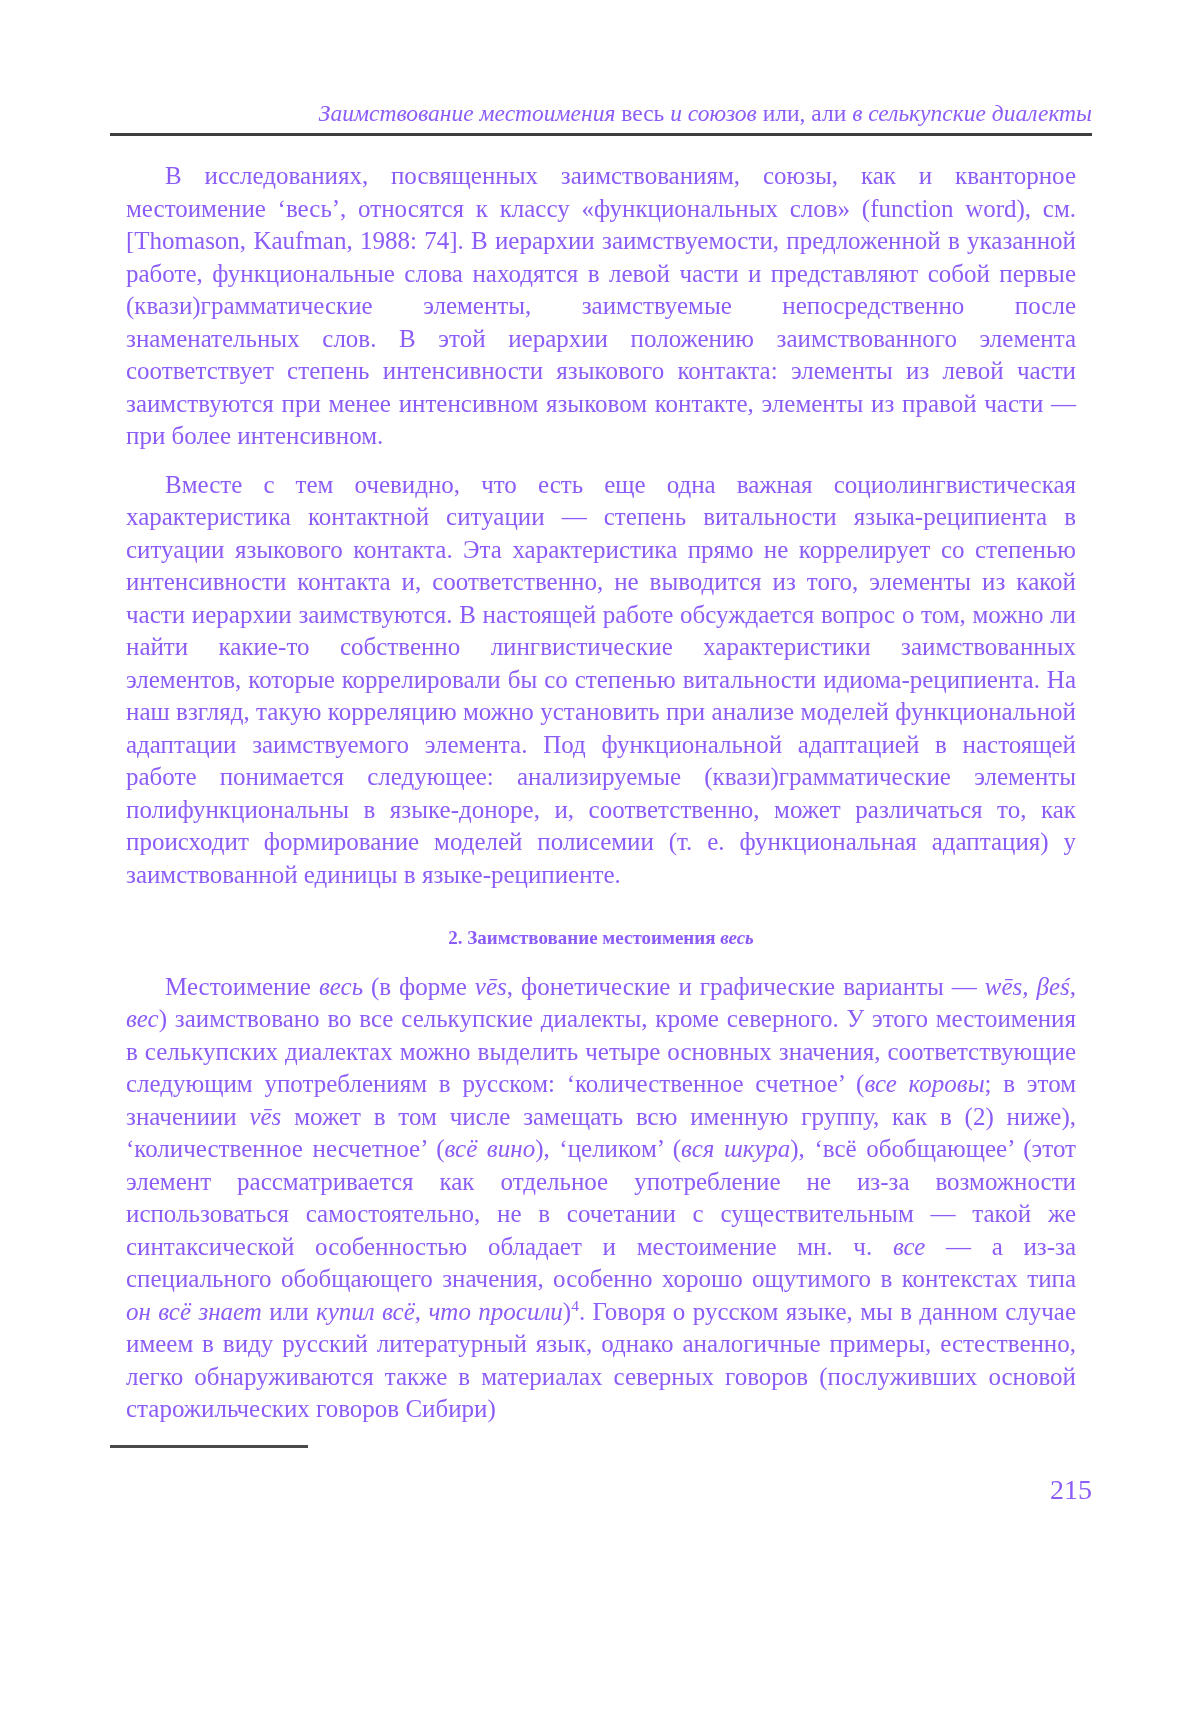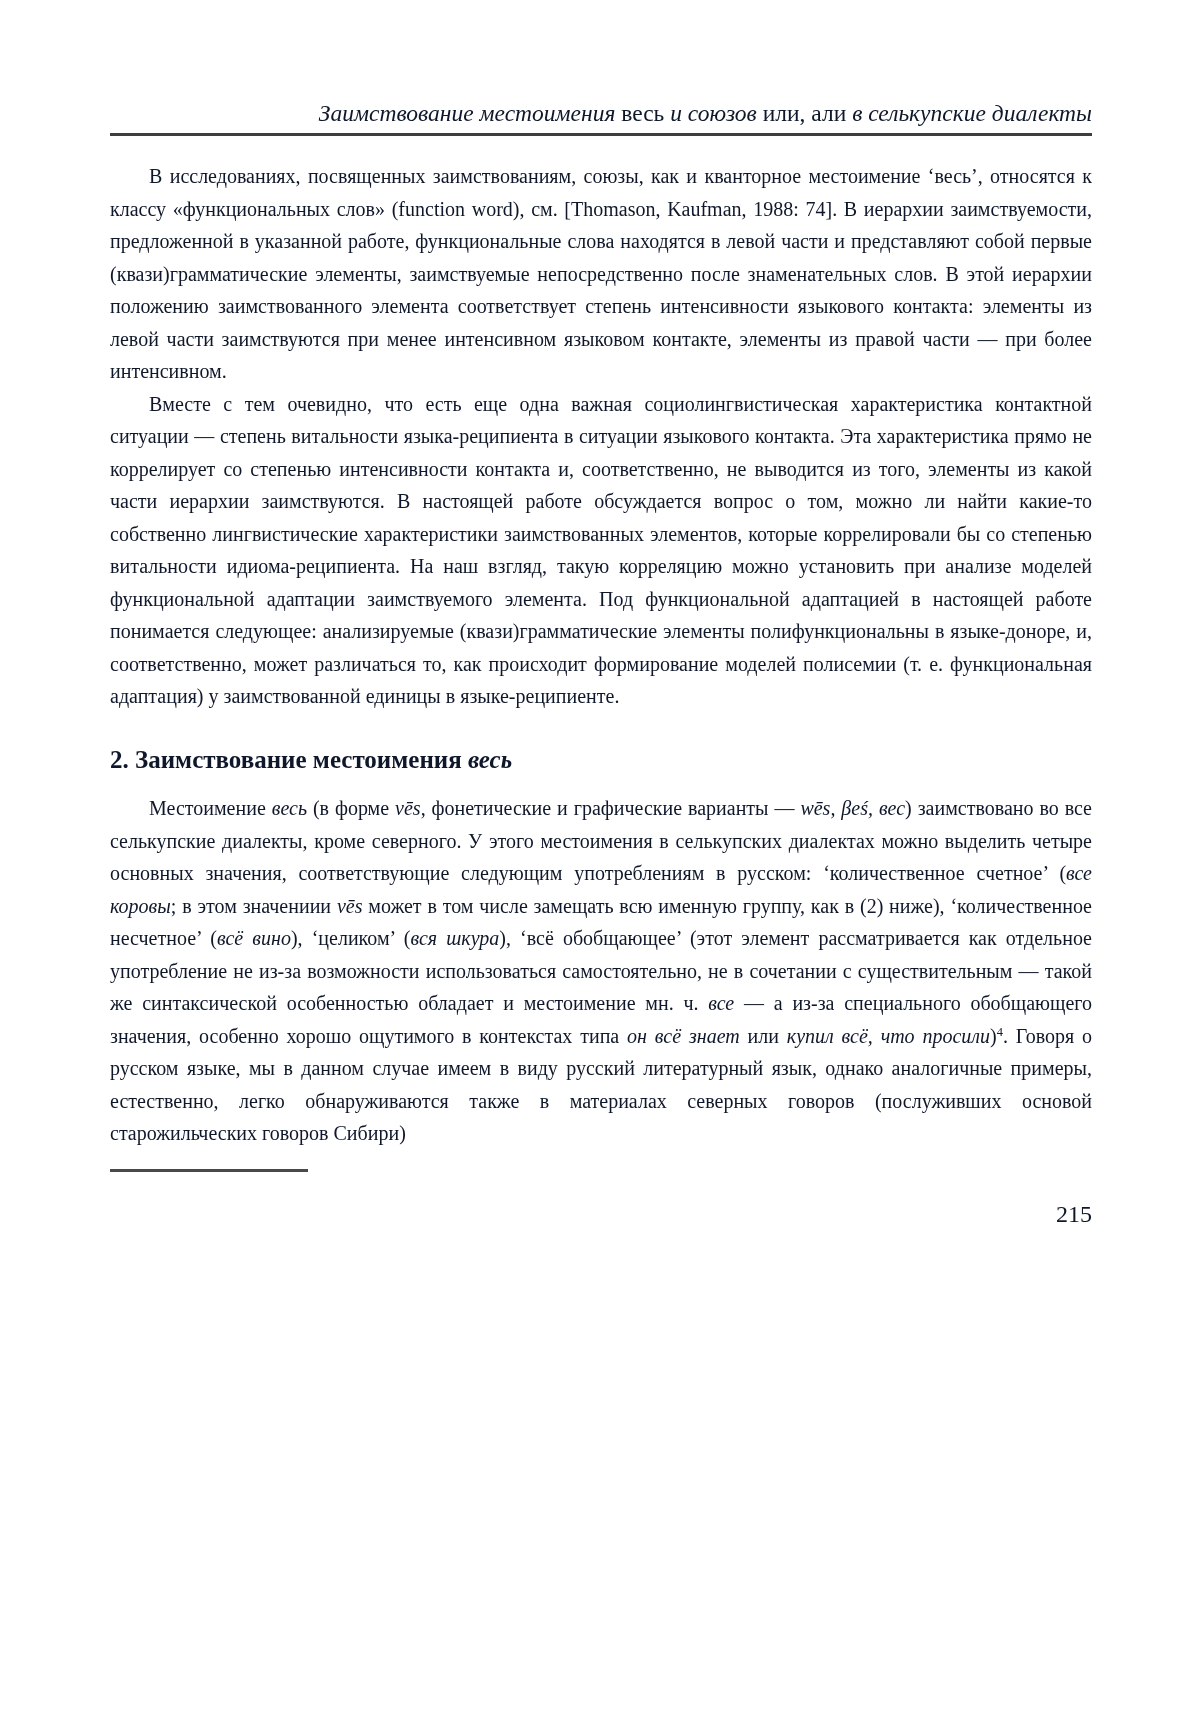--- a/index.html
+++ b/index.html
@@ -7,75 +7,75 @@
     padding: 0;
     background: #ffffff;
   }
   .page {
     position: relative;
     width: 1200px;
     height: 1710px;
     background: #ffffff;
     overflow: hidden;
     font-family: "Liberation Serif", "DejaVu Serif", serif;
-    color: #0f172a;
+    color: #8b5cf6;
   }
   .content {
     position: absolute;
     left: 110px;
     top: 0;
     width: 982px;
   }
   .running-header {
     margin-top: 100px;
     font-size: 23.5px;
     line-height: 26px;
     text-align: right;
     white-space: nowrap;
   }
   .header-rule {
     margin-top: 7px;
     border-top: 3px solid #3e3e3e;
     height: 0;
   }
   .body-par {
-    font-size: 20px;
+    font-size: 25px;
     line-height: 32.5px;
     text-align: justify;
     text-indent: 39px;
-    margin: 0;
+    margin: 16px;
   }
   .body-par.first {
     margin-top: 24px;
   }
   .section-heading {
-    font-size: 25px;
+    font-size: 19px;
     line-height: 32.5px;
-    text-align: left;
+    text-align: center;
     text-indent: 0;
     margin: 31px 0 16px 0;
     font-weight: normal;
   }
   .footnote-rule {
     width: 198px;
     border-top: 3px solid #4a4a4a;
     height: 0;
     margin-top: 19px;
   }
   .footnote {
     font-size: 20.5px;
     line-height: 27.5px;
     text-align: justify;
     text-indent: 30px;
     margin: 11px 0 0 0;
   }
   .page-number {
     margin-top: 27px;
     text-align: right;
-    font-size: 24px;
+    font-size: 28px;
     line-height: 30px;
   }
   
   .run-n  { font-style: normal;  font-weight: normal; }
   .run-i  { font-style: italic;  font-weight: normal; }
   .run-b  { font-style: normal;  font-weight: 700; }
   .run-bi { font-style: italic;  font-weight: 700; }
   .run-sup {
     font-size: 62%;
     position: relative;

